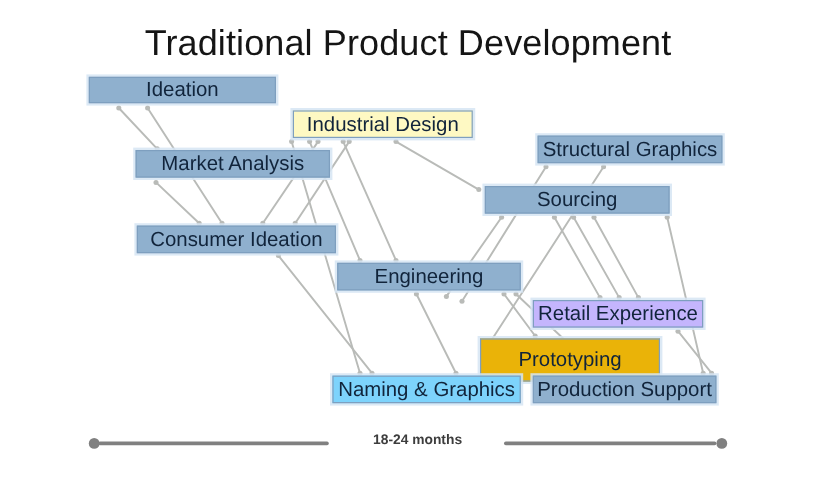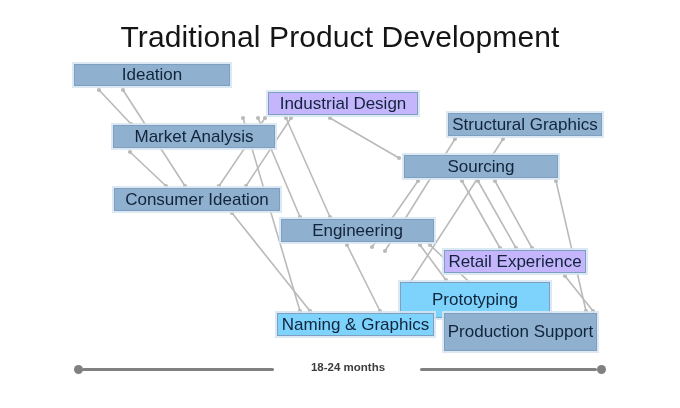--- a/index.html
+++ b/index.html
@@ -204,48 +204,48 @@
         <line x1="418" y1="181" x2="372" y2="247" stroke="#b9bbb8" stroke-width="1.6" stroke-linecap="round"></line>
         <circle cx="418" cy="181" r="2.1" fill="#b9bbb8"></circle>
         <circle cx="372" cy="247" r="2.1" fill="#b9bbb8"></circle>
       </g>
     </svg>
 
   <div id="nodes-layer">
       <div class="node" style="left: 74px; top: 64px; width: 156px; height: 22px; background: rgb(143, 176, 206); border-color: rgb(126, 159, 191); color: rgb(17, 36, 59);">
         <span>Ideation</span>
       </div>
-      <div class="node" style="left: 244px; top: 92px; width: 150px; height: 23px; background: #c4b5fd; border-color: rgb(126, 159, 191); color: rgb(17, 36, 59); margin-left: 24px;">
+      <div class="node" style="left: 244px; top: 92px; width: 150px; height: 23px; background: #fef9c3; border-color: rgb(126, 159, 191); color: rgb(17, 36, 59);">
         <span>Industrial Design</span>
       </div>
       <div class="node" style="left: 448px; top: 113px; width: 154px; height: 23px; background: rgb(143, 176, 206); border-color: rgb(126, 159, 191); color: rgb(17, 36, 59);">
         <span>Structural Graphics</span>
       </div>
       <div class="node" style="left: 76px; top: 125px; width: 162px; height: 23px; background: rgb(143, 176, 206); border-color: rgb(126, 159, 191); color: rgb(17, 36, 59); margin-left: 37px;">
         <span>Market Analysis</span>
       </div>
       <div class="node" style="left: 404px; top: 155px; width: 154px; height: 23px; background: rgb(143, 176, 206); border-color: rgb(126, 159, 191); color: rgb(17, 36, 59);">
         <span>Sourcing</span>
       </div>
       <div class="node" style="left: 114px; top: 188px; width: 166px; height: 23px; background: rgb(143, 176, 206); border-color: rgb(126, 159, 191); color: rgb(17, 36, 59);">
         <span>Consumer Ideation</span>
       </div>
       <div class="node" style="left: 281px; top: 219px; width: 153px; height: 23px; background: rgb(143, 176, 206); border-color: rgb(126, 159, 191); color: rgb(17, 36, 59);">
         <span>Engineering</span>
       </div>
       <div class="node" style="left: 444px; top: 250px; width: 142px; height: 23px; background: #c4b5fd; border-color: rgb(126, 159, 191); color: rgb(17, 36, 59);">
         <span>Retail Experience</span>
       </div>
-      <div class="node" style="left: 400px; top: 282px; width: 150px; height: 36px; background: #7dd3fc; border-color: rgb(126, 159, 191); color: rgb(17, 36, 59); justify-content: center;">
+      <div class="node" style="left: 400px; top: 282px; width: 150px; height: 36px; background: #eab308; border-color: rgb(126, 159, 191); color: rgb(17, 36, 59); justify-content: center;">
         <span>Prototyping</span>
       </div>
       <div class="node" style="left: 277px; top: 313px; width: 157px; height: 23px; background: #7dd3fc; border-color: rgb(126, 159, 191); color: rgb(17, 36, 59);">
         <span>Naming &amp; Graphics</span>
       </div>
-      <div class="node" style="left: 444px; top: 313px; width: 153px; height: 38px; background: rgb(143, 176, 206); border-color: rgb(126, 159, 191); color: rgb(17, 36, 59);">
+      <div class="node" style="left: 444px; top: 313px; width: 153px; height: 23px; background: rgb(143, 176, 206); border-color: rgb(126, 159, 191); color: rgb(17, 36, 59);">
         <span>Production Support</span>
       </div>
     </div>
 
   <div id="timeline">
     <div class="tl-dot" id="tl-dot-left" style="left: 74px; background: rgb(128, 128, 128);"></div>
     <div class="tl-line" id="tl-line-left" style="left: 82px; width: 192px; background: rgb(128, 128, 128);"></div>
     <div id="tl-label">18-24 months</div>
     <div class="tl-line" id="tl-line-right" style="left: 420px; width: 177px; background: rgb(128, 128, 128);"></div>
     <div class="tl-dot" id="tl-dot-right" style="left: 597px; background: rgb(128, 128, 128);"></div>

